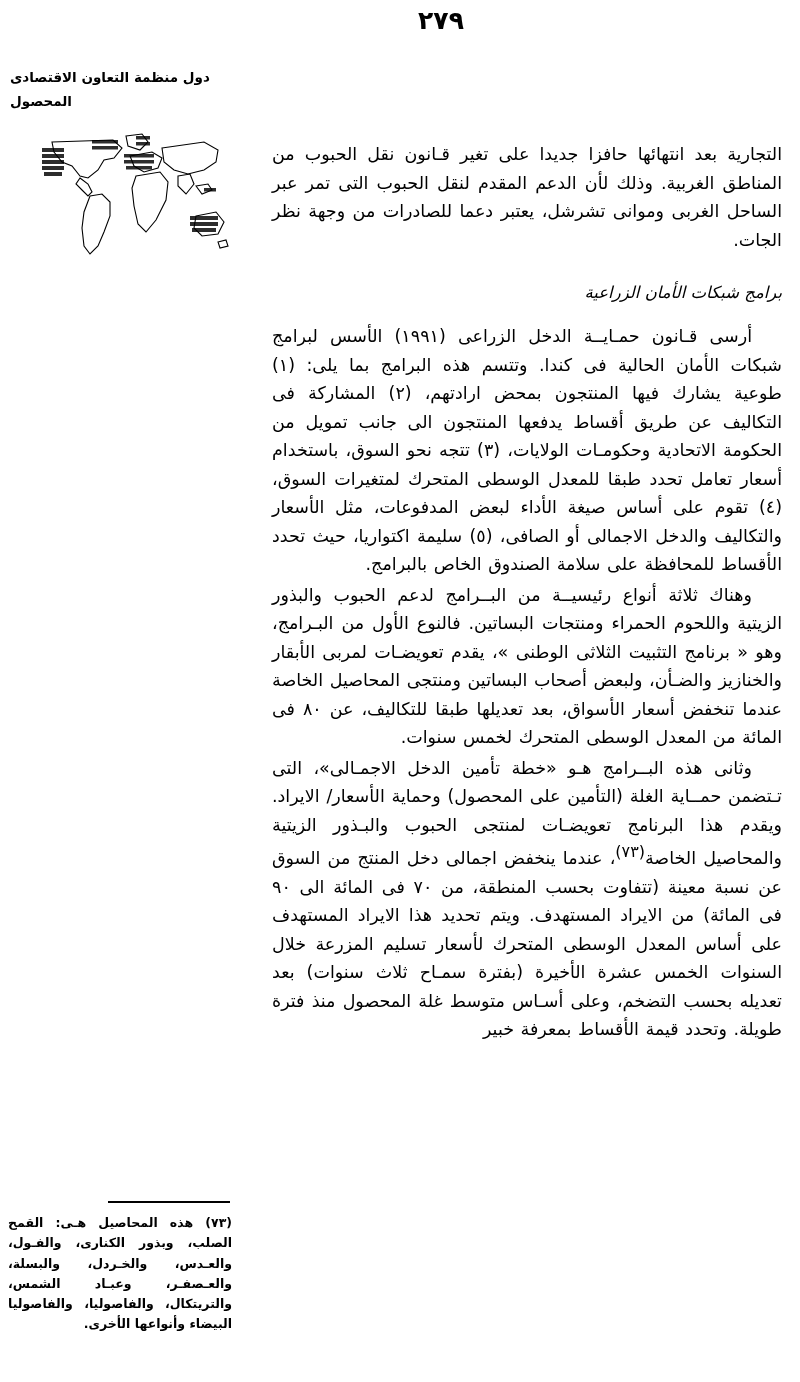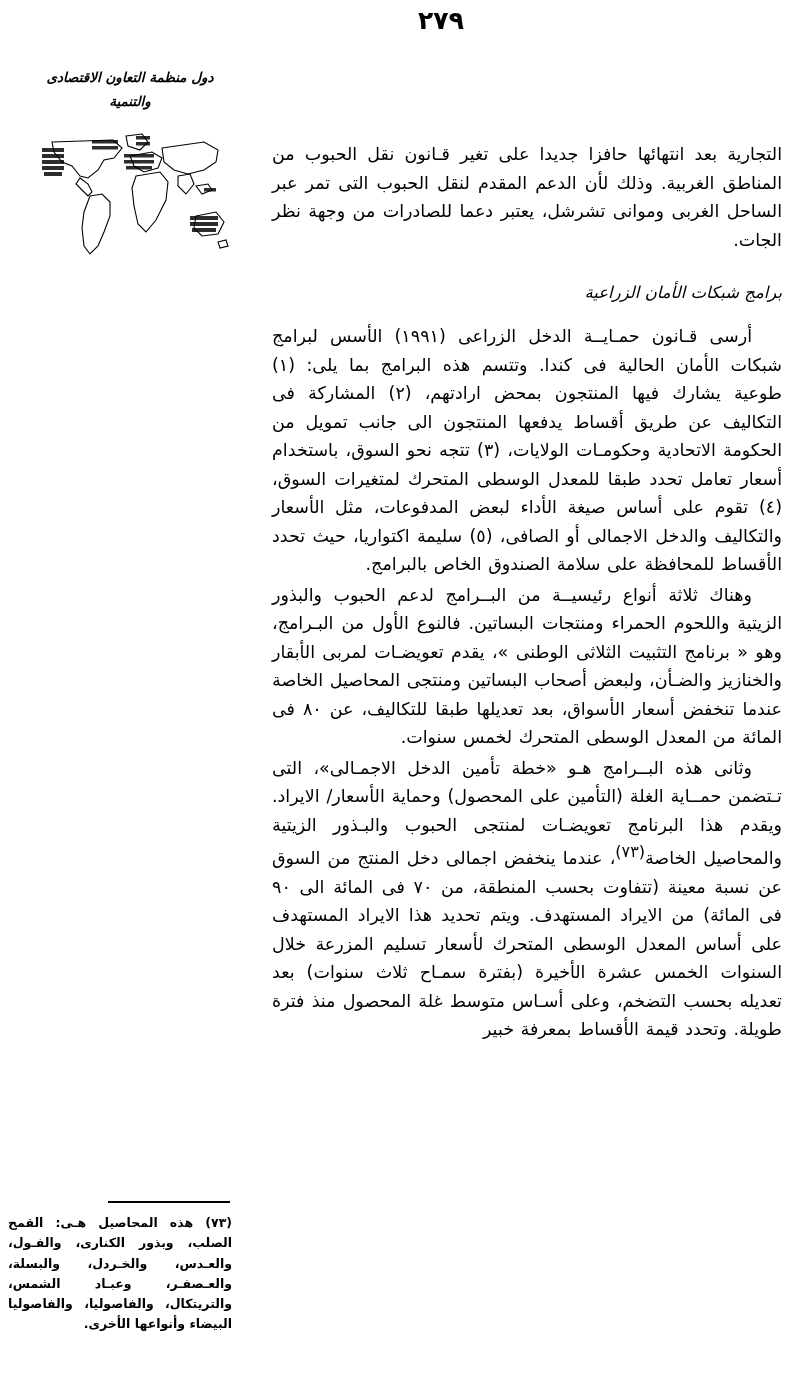--- a/index.html
+++ b/index.html
@@ -33,26 +33,25 @@
     font-family: "DejaVu Sans", sans-serif;
     padding-left: 41px;
   }
 
   
   .org-caption {
     position: absolute;
     top: 66px;
     left: 10px;
     width: 240px;
-    text-align: center;
+    text-align: left;
     direction: rtl;
     font-size: 13.5px;
     font-weight: bold;
     line-height: 1.75;
-    font-style: italic;
   }
   .map-box {
     position: absolute;
     top: 128px;
     left: 18px;
     width: 215px;
     height: 145px;
   }
   .map-box svg { display: block; }
 
@@ -113,21 +112,21 @@
 </style>
 </head>
 <body>
 
 <div class="page">
 
   <div class="page-number">٢٧٩</div>
 
   <div class="org-caption">
     <span>دول منظمة التعاون الاقتصادى</span><br>
-    <span>والتنمية</span>
+    <span>المحصول</span>
   </div>
 
   <div class="map-box">
     <svg width="215" height="145" viewBox="0 0 215 145" xmlns="http://www.w3.org/2000/svg">
       <g fill="none" stroke="#000" stroke-width="1.1">
 
         <path d="M34 14 L95 12 L104 20 L96 30 L86 32 L80 42 L70 50 L62 48 L54 38 L44 34 L36 24 Z"></path>
 
         <path d="M62 50 L70 56 L74 64 L70 68 L64 62 L58 56 Z"></path>
 

